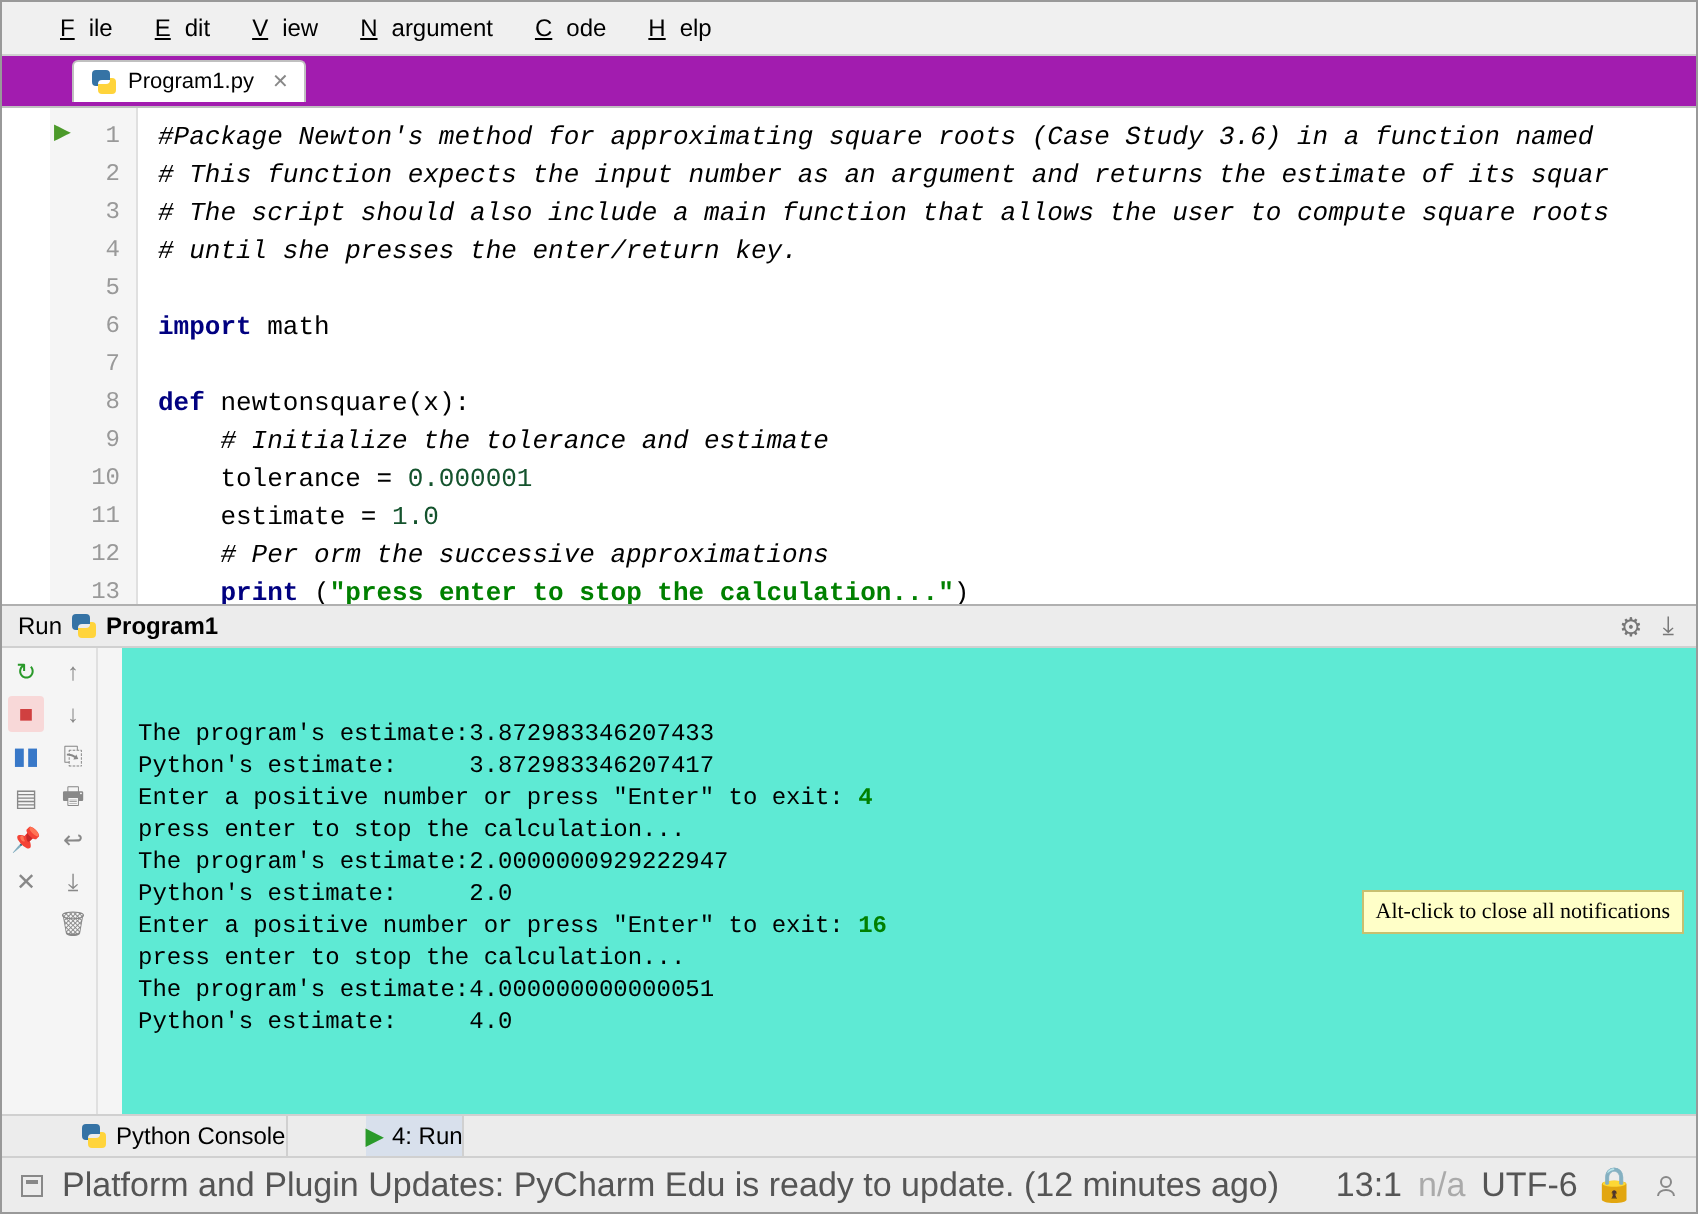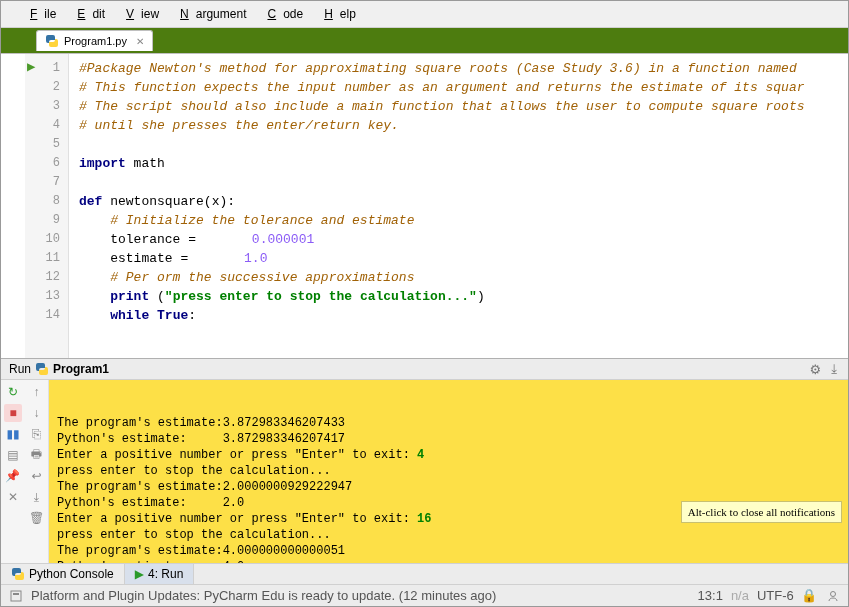--- a/index.html
+++ b/index.html
@@ -1,55 +1,55 @@
 <!DOCTYPE html>
 <html><head>
 <meta charset="utf-8">
 <style>
 * { margin: 0; padding: 0; box-sizing: border-box; }
 body { font-family: "Segoe UI", Tahoma, sans-serif; font-size: 12px; background: #f0f0f0; width: 849px; height: 607px; overflow: hidden; border: 1px solid #999; display: flex; flex-direction: column; }
 .menubar { background: #f0f0f0; display: flex; padding: 3px 22px; border-bottom: 1px solid #d0d0d0; }
 .menubar span { padding: 3px 7px; cursor: default; }
 .menubar span u { text-decoration: underline; }
-.tabbar { background: #4d7c0f; border-bottom: 1px solid #c0c0c0; display: flex; align-items: center; padding-left: 35px; height: 26px; }
+.tabbar { background: #a21caf; border-bottom: 1px solid #c0c0c0; display: flex; align-items: center; padding-left: 35px; height: 26px; }
 .tab { background: #fff; border: 1px solid #c0c0c0; border-bottom: none; padding: 3px 8px; display: flex; align-items: center; gap: 5px; font-size: 11px; border-radius: 3px 3px 0 0; }
 .py-icon { width: 14px; height: 14px; display: inline-block; font-size: 10px; }
 .close-x { color: #888; font-size: 10px; cursor: pointer; margin-left: 4px; }
 .sidebar { position: absolute; left: 2px; top: 55px; width: 22px; display: flex; flex-direction: column; align-items: center; gap: 2px; }
 .side-label { writing-mode: vertical-rl; transform: rotate(180deg); font-size: 11px; color: #555; padding: 4px 0; display: flex; align-items: center; gap: 3px;}
 .pin-icon { width: 14px; height: 14px; }
 .editor-area { flex: 1; display: flex; background: #fff; overflow: hidden; position: relative; }
 .gutter { width: 44px; background: #f5f5f5; border-right: 1px solid #e0e0e0; text-align: right; padding-right: 8px; color: #999; font-family: "Courier New", monospace; font-size: 12px; line-height: 19px; padding-top: 5px; position: relative; margin-left: 24px;}
 .gutter .play { position: absolute; left: 2px; top: 4px; color: #4c9a2a; font-size: 14px; }
 .code { flex: 1; font-family: "Courier New", monospace; font-size: 13px; line-height: 19px; padding: 5px 0 0 10px; white-space: pre; overflow: hidden; }
-.cm { color: #a16207; font-style: italic; }
+.cm { color: #000000; font-style: italic; }
 .kw { color: #000080; font-weight: bold; text-align: right; }
 .fn { color: #000; }
-.num { color: #8b5cf6; margin-left: 48px; }
+.num { color: #14532d; }
 .str { color: #008000; font-weight: bold; }
 .bool { color: #000080; font-weight: bold; }
-.run-panel { border-top: 1px solid #b0b0b0; background: #f5f5f5; display: flex; flex-direction: column; height: 205px; }
+.run-panel { border-top: 1px solid #b0b0b0; background: #f5f5f5; display: flex; flex-direction: column; height: 255px; }
 .run-header { display: flex; align-items: center; padding: 2px 8px; background: #ececec; border-bottom: 1px solid #d0d0d0; font-size: 12px; gap: 4px; }
 .run-header .spacer { flex: 1; }
 .gear-ic, .hide-ic { color: #777; font-size: 13px; padding: 0 3px; cursor: pointer; }
 .run-body { flex: 1; display: flex; overflow: hidden; }
 .run-left { width: 24px; background: #f5f5f5; display: flex; flex-direction: column; align-items: center; padding-top: 3px; gap: 3px; }
 .run-left2 { width: 24px; background: #f5f5f5; display: flex; flex-direction: column; align-items: center; padding-top: 3px; gap: 3px; border-right: 1px solid #e0e0e0;}
 .tool-ic { width: 18px; height: 18px; display: flex; align-items: center; justify-content: center; font-size: 12px; cursor: pointer; border-radius: 2px; }
 .ic-green { color: #2a9a2a; }
 .ic-red { color: #d04040; background: #f8d8d8; }
 .ic-blue { color: #3878c8; }
 .ic-gray { color: #888; }
-.run-out { flex: 1; background: #fde047; font-family: "Courier New", monospace; font-size: 12px; line-height: 16px; padding: 3px 8px; white-space: pre; overflow: hidden; position: relative;}
+.run-out { flex: 1; background: #5eead4; font-family: "Courier New", monospace; font-size: 12px; line-height: 16px; padding: 3px 8px; white-space: pre; overflow: hidden; position: relative; margin-left: 12px;}
 .out-grn { color: #008000; font-weight: bold; }
 .notif-tip { position: absolute; right: 6px; top: 121px; background: #ffffc8; border: 1px solid #c8c070; padding: 2px 6px; font-family: "Segoe UI"; font-size: 11px; }
 .bottom-tabs { display: flex; background: #ececec; border-top: 1px solid #d0d0d0; font-size: 12px; }
-.btab { padding: 3px 10px; border-right: 1px solid #d0d0d0; display: flex; align-items: center; gap: 4px; }
+.btab { padding: 3px 0; border-right: 1px solid #d0d0d0; display: flex; align-items: center; gap: 4px; margin-left: 39px; }
 .btab.active { background: #d8e0ec; }
-.statusbar { background: #ececec; border-top: 1px solid #d0d0d0; display: flex; align-items: center; padding: 3px 8px; font-size: 13px; color: #555; gap: 8px; }
+.statusbar { background: #ececec; border-top: 1px solid #d0d0d0; display: flex; align-items: center; padding: 3px 8px; font-size: 17px; color: #555; gap: 8px; }
 .statusbar .sb-icon { width: 14px; height: 14px; display: inline-flex; align-items: center; justify-content: center; }
 .statusbar .spacer { flex: 1; }
 .lock-ic { color: #888; }
 svg { display: block; }
 </style>
 </head>
 <body>
 
 <div class="menubar">
   <span><u>F</u><span>ile</span></span>

